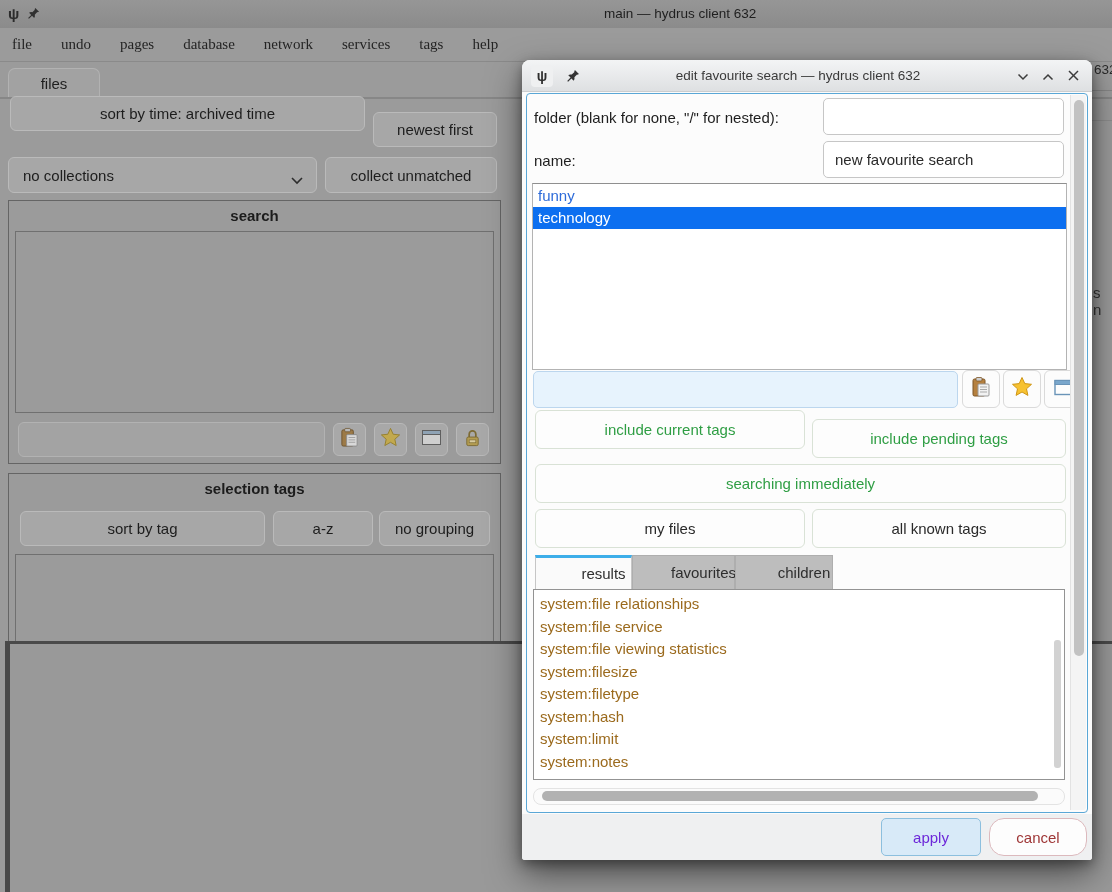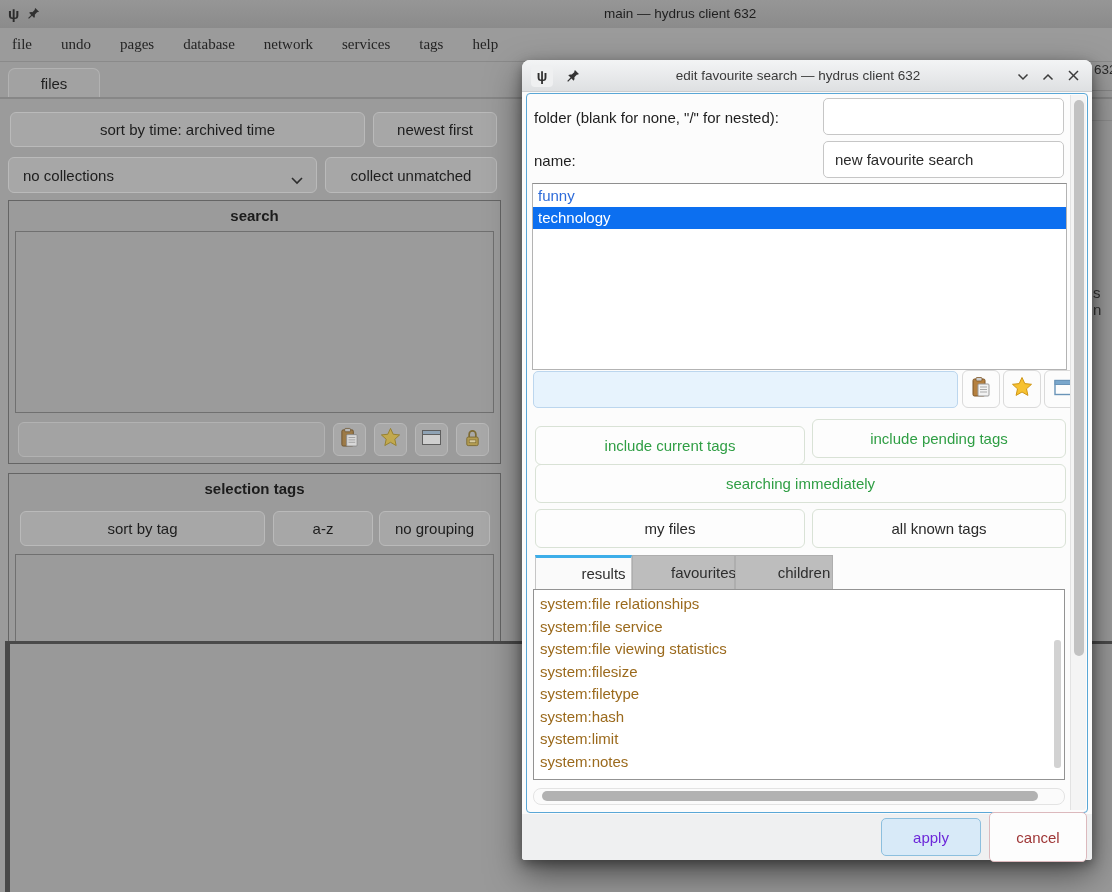--- a/index.html
+++ b/index.html
@@ -112,22 +112,22 @@
     background:#f4f4f4; border-left:1px solid #e2e2e2; border-radius:0 3px 3px 0; }
   .v-thumb { position:absolute; left:3px; top:5px; width:10px; height:556px;
     background:#c2c2c2; border-radius:5px; }
 
   .d-footer { position:absolute; left:0; bottom:0; width:570px; height:46px;
     background:#eff0f1; border-radius:0 0 3px 3px; display:flex;
     align-items:center; justify-content:flex-end; gap:8px; padding-right:5px; }
   .apply-btn { width:100px; height:38px; background:#d8eaf8; border:1.5px solid #8cbfde;
     border-radius:5px; color:#6d28d9; font-size:15px; display:flex;
     align-items:center; justify-content:center; }
-  .cancel-btn { width:98px; height:50px; background:#fdfdfd; border:1.5px solid #dcb9bd;
-    border-radius:5px; color:#9e3535; font-size:15px; display:flex;
+  .cancel-btn { width:98px; height:38px; background:#fdfdfd; border:1.5px solid #dcb9bd;
+    border-radius:15px; color:#9e3535; font-size:15px; display:flex;
     align-items:center; justify-content:center; }
 </style>
 </head>
 <body>
 
 <div class="screen">
 
   <div class="abs m-titlebar">
     <span class="abs m-psi">ψ</span>
     <span class="abs m-pin">
@@ -145,21 +145,21 @@
     <span class="menu-item">database</span>
     <span class="menu-item">network</span>
     <span class="menu-item">services</span>
     <span class="menu-item">tags</span>
     <span class="menu-item">help</span>
   </div>
 
   <div class="abs files-tab">files</div>
   <div class="abs tab-line"></div>
 
-  <div class="mbtn" style="left:10px; top:112px; width:355px; height:35px;">sort by time: archived time</div>
+  <div class="mbtn" style="left:10px; top:96px; width:355px; height:35px;">sort by time: archived time</div>
   <div class="mbtn" style="left:373px; top:112px; width:124px; height:35px;">newest first</div>
 
   <div class="mbtn mbtn-left" style="left:8px; top:157px; width:309px; height:36px;">
     <span>no collections</span>
     <span class="abs" style="right:12px; top:13px;">
       <svg width="14" height="9">
           <polyline points="2,2 7,7 12,2" fill="none" stroke="#2d2d2d" stroke-width="1.6"></polyline>
         </svg>
     </span>
   </div>
@@ -287,21 +287,21 @@
       </div>
       <div class="dibtn" style="left:517px;">
         <span>
           <svg width="21" height="21" viewBox="0 0 21 21">
             <rect x="2" y="3.5" width="17" height="14" fill="#fdfdfd" stroke="#6a94b8" stroke-width="1.4"></rect>
             <rect x="2" y="3.5" width="17" height="4" fill="#7aa7cc" stroke="#6a94b8" stroke-width="1"></rect>
           </svg>
         </span>
       </div>
 
-      <div class="dbtn green" style="left:8px; top:332px; width:270px;">include current tags</div>
+      <div class="dbtn green" style="left:8px; top:316px; width:270px;">include current tags</div>
       <div class="dbtn green" style="left:285px; top:325px; width:254px;">include pending tags</div>
 
       <div class="dbtn green" style="left:8px; top:370px; width:531px;">searching immediately</div>
 
       <div class="dbtn" style="left:8px; top:415px; width:270px;">my files</div>
       <div class="dbtn" style="left:285px; top:415px; width:254px;">all known tags</div>
 
       <div class="d-tabs">
         <div class="d-tab active" style="width:97px;">results</div>
         <div class="d-tab" style="width:103px;">favourites</div>

